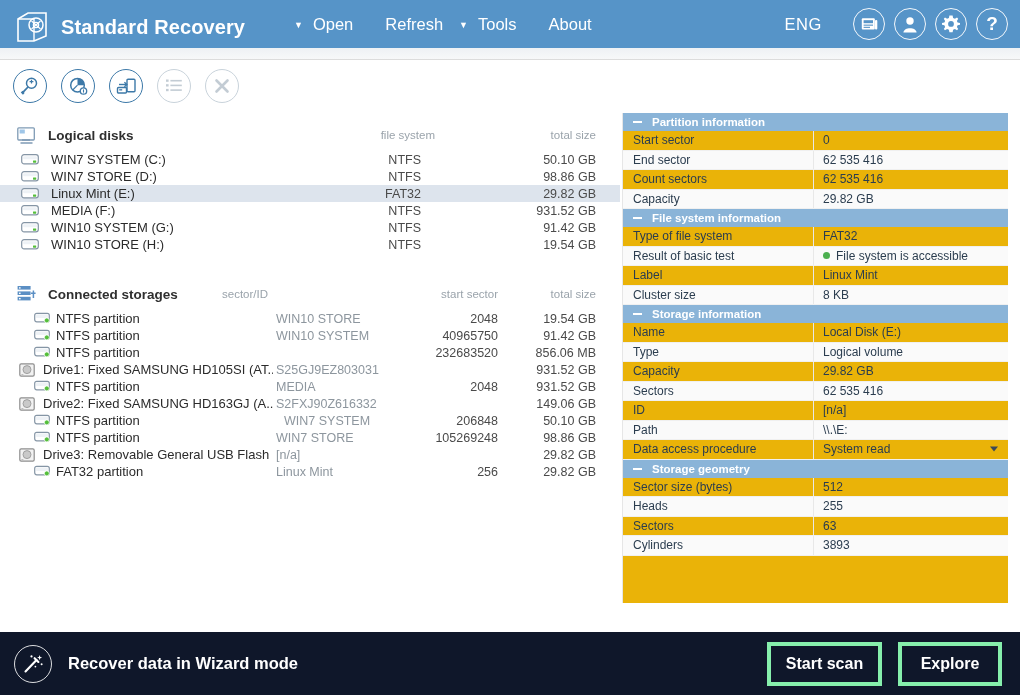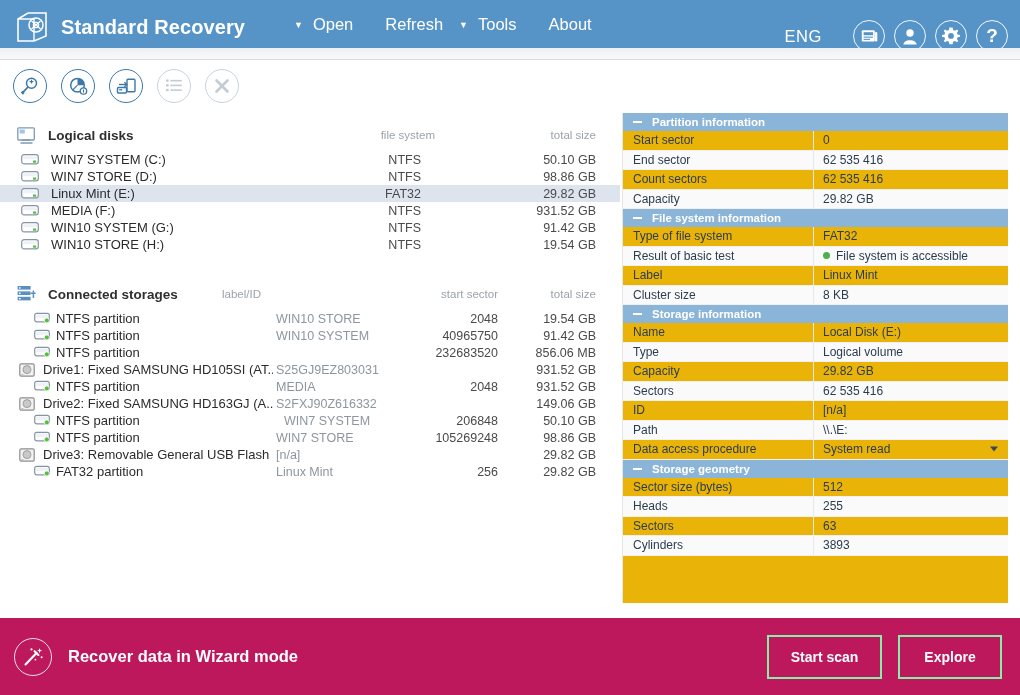--- a/index.html
+++ b/index.html
@@ -28,21 +28,21 @@
   }
   .menu { display:flex; align-items:center; margin-left:42px; }
   .menu-item {
     color:#ffffff; font-size:16.5px; padding:4px 9px; cursor:default; white-space:nowrap;
   }
   .caret-left {
     color:#ffffff; font-size:9px; line-height:1; margin-right:1px; margin-left:7px;
     position:relative; top:1px;
   }
   .hdr-right {
-    position:absolute; right:12px; top:12px; height:48px; display:flex; align-items:center;
+    position:absolute; right:12px; top:0; height:48px; display:flex; align-items:center;
   }
   .lang { color:#ffffff; font-size:16.5px; margin-right:22px; letter-spacing:0.6px; }
   .hdr-btn {
     width:32px; height:32px; border-radius:50%;
     border:1.6px solid rgba(255,255,255,0.92);
     display:flex; align-items:center; justify-content:center;
     margin-left:9px; cursor:default;
   }
   .hdr-btn svg { display:block; }
   .hdr-btn .qmark { color:#fff; font-size:19px; font-weight:bold; line-height:1; position:relative; top:-1px; }
@@ -125,34 +125,34 @@
     display:inline-block; margin-right:6px;
   }
   .kv .v .dd-arrow {
     position:absolute; right:10px; top:50%; transform:translateY(-50%);
     width:0; height:0; border-left:4.5px solid transparent; border-right:4.5px solid transparent;
     border-top:5px solid #3c4a57;
   }
 
   
   .footer {
-    position:absolute; left:0; bottom:0; width:1020px; height:77px;
-    background:#be185d; display:flex; align-items:center;
+    position:absolute; left:0; bottom:0; width:1020px; height:63px;
+    background:#0f172a; display:flex; align-items:center;
   }
   .wiz { display:flex; align-items:center; margin-left:14px; }
   .wiz-ico {
     width:38px; height:38px; border-radius:50%;
     border:1.5px solid rgba(255,255,255,0.85);
     display:flex; align-items:center; justify-content:center;
   }
   .wiz-label { color:#ffffff; font-size:16.5px; font-weight:bold; margin-left:16px; }
   .footer-btns { position:absolute; right:18px; display:flex; align-items:center; }
   .f-btn {
-    border:2px solid #86efac; color:#ffffff; background:transparent;
-    font-size:14px; font-weight:bold; font-family:"Liberation Sans", sans-serif;
+    border:4px solid #86efac; color:#ffffff; background:transparent;
+    font-size:16px; font-weight:bold; font-family:"Liberation Sans", sans-serif;
     height:44px; display:flex; align-items:center; justify-content:center;
     margin-left:16px; cursor:default;
   }
   #start-scan-button { width:115px; }
   #explore-button { width:104px; }
 </style>
 </head>
 <body>
 
 <div class="app">
@@ -355,21 +355,21 @@
           <rect x="0.6" y="6.4" width="13" height="3.6" fill="#5b8fc4"></rect>
           <rect x="0.6" y="11.8" width="13" height="3.6" fill="#5b8fc4"></rect>
           <rect x="2" y="2.2" width="1.6" height="1.4" fill="#ffffff"></rect>
           <rect x="2" y="7.6" width="1.6" height="1.4" fill="#ffffff"></rect>
           <rect x="2" y="13" width="1.6" height="1.4" fill="#ffffff"></rect>
           <path d="M14 8.2 h4.6 M16.4 5.6 v7.4" stroke="#5b8fc4" stroke-width="1.5"></path>
         </svg>
       </span>
       <span class="sec-title">Connected storages</span>
       <span class="hdr-cols">
-        <span class="hdr-col" style="right:288px; width:110px; text-align:left;">label/ID</span>
+        <span class="hdr-col" style="right:288px; width:110px; text-align:left;">sector/ID</span>
         <span class="hdr-col" style="right:122px; width:110px;">start sector</span>
         <span class="hdr-col" style="right:24px; width:110px;">total size</span>
       </span>
     </div>
 
     <div class="list-storage" id="storage-list">
         <div class="row">
           <span class="ico" style="left:34px; top:2px;">
             <svg width="17" height="12" viewBox="0 0 17 12">
               <rect x="0.7" y="1.4" width="14.6" height="8.4" rx="2" fill="#ffffff" stroke="#8595a5" stroke-width="1.2"></rect>

